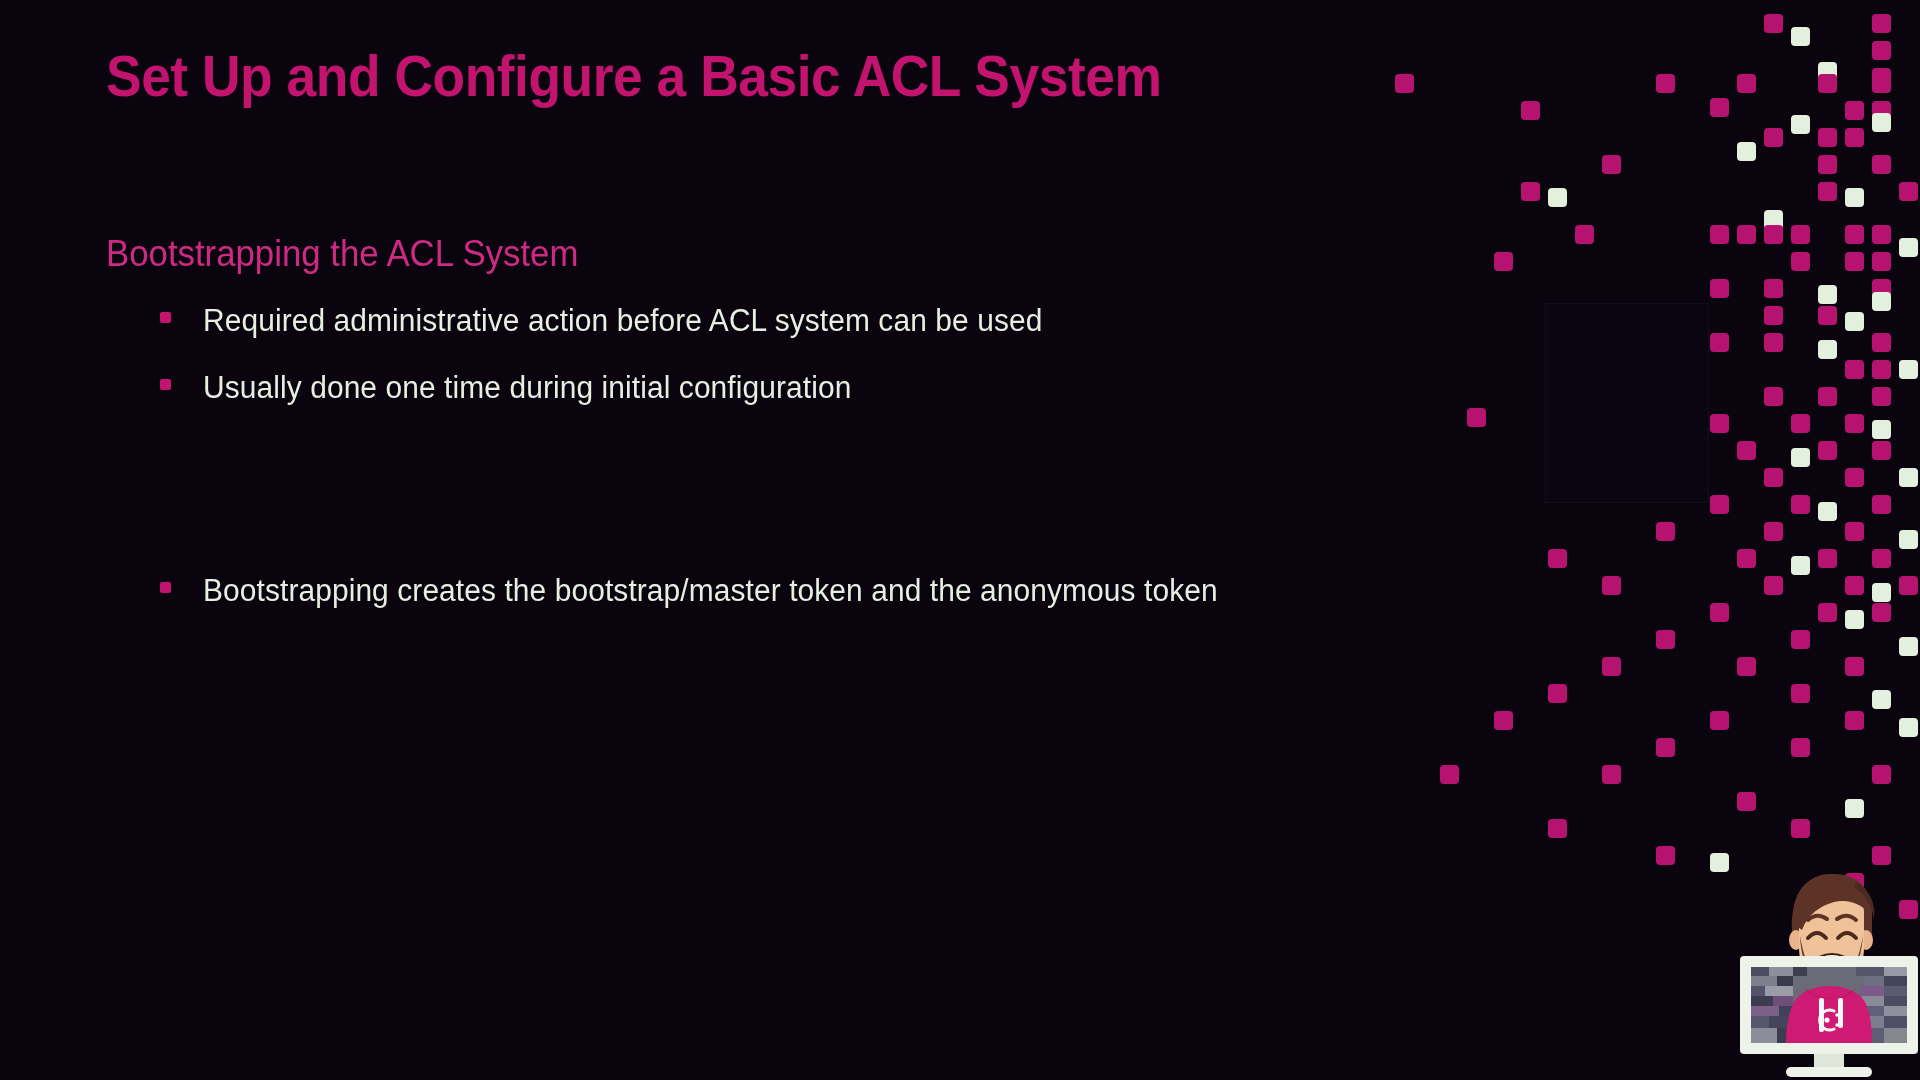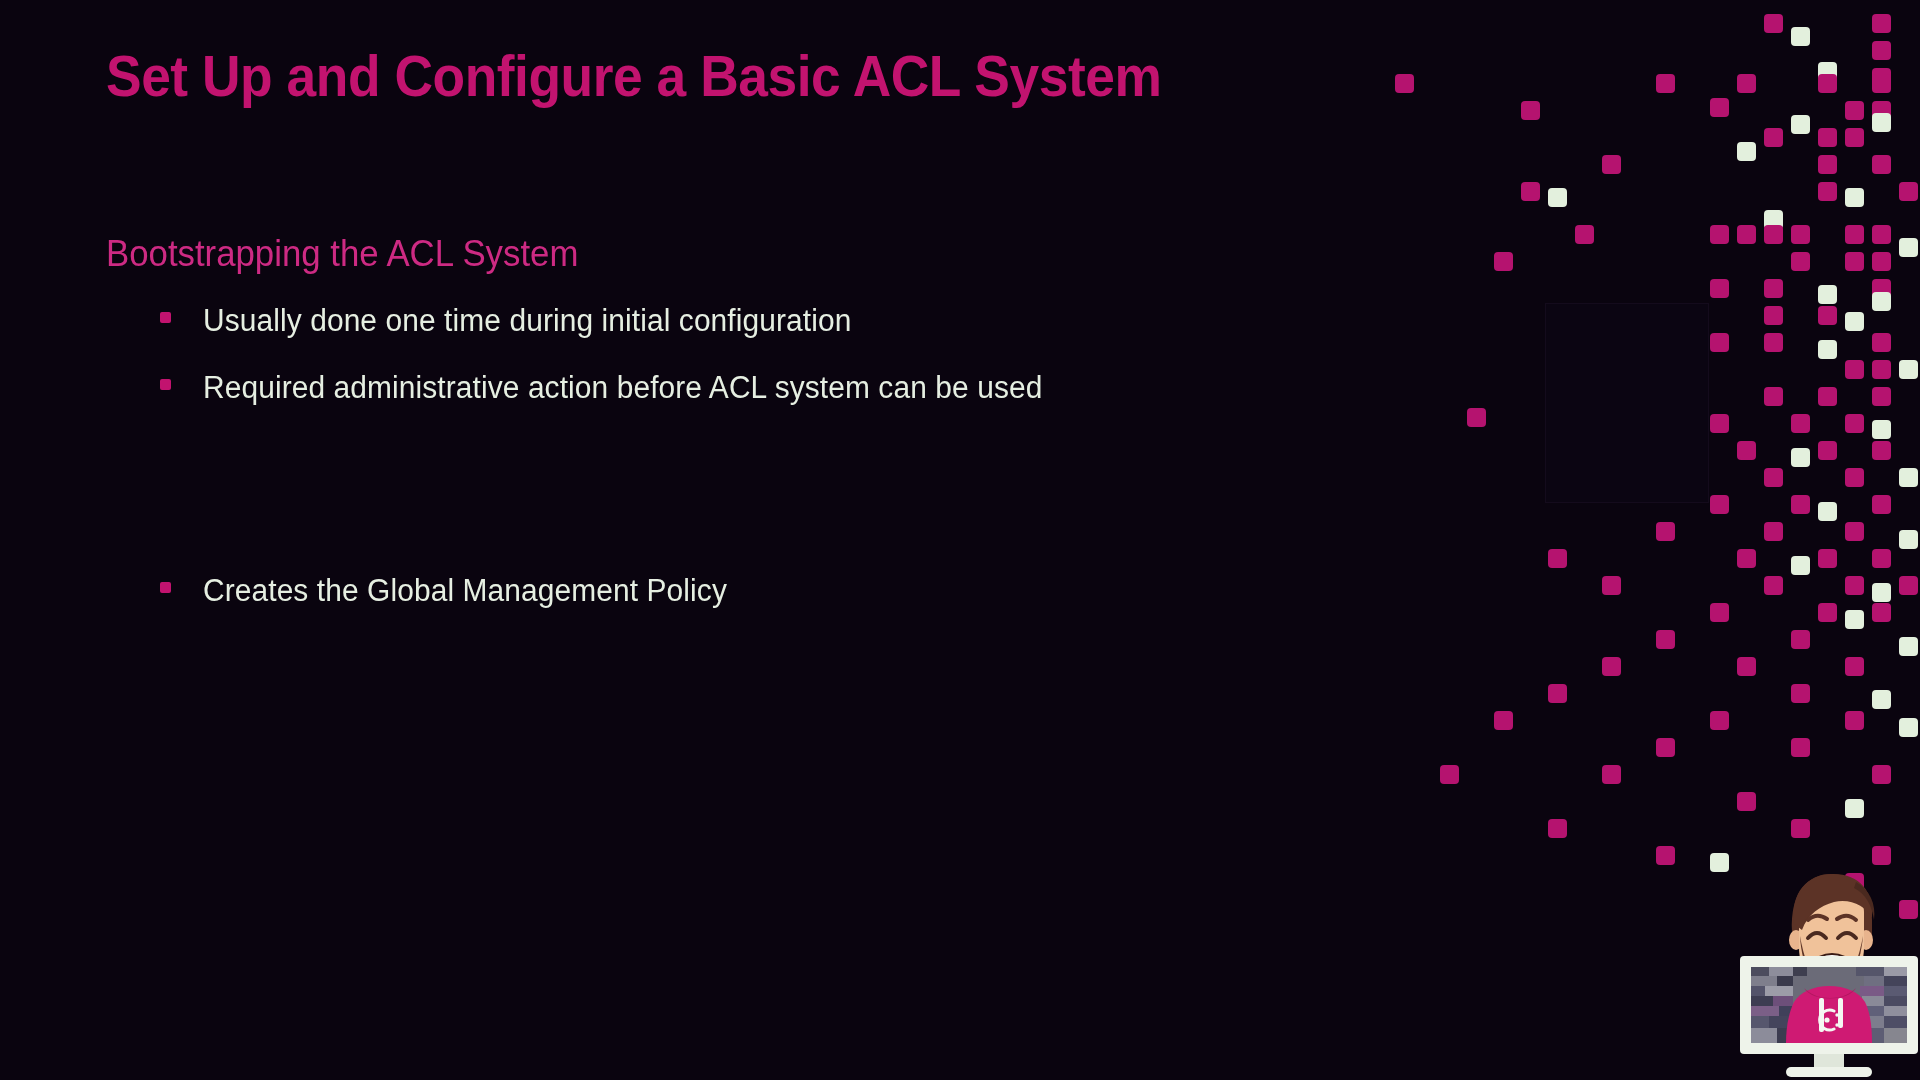--- a/index.html
+++ b/index.html
@@ -252,32 +252,32 @@
 
   <div class="ghost-box"></div>
 
   <div class="title">Set Up and Configure a Basic ACL System</div>
 
   <div class="subtitle">Bootstrapping the ACL System</div>
 
   <div class="bullets group-a">
       <div class="bullet-row">
         <span class="bullet-mark"></span>
-        <span class="bullet-text">Usually done one time during initial configuration</span>
+        <span class="bullet-text">Required administrative action before ACL system can be used</span>
       </div>
       <div class="bullet-row">
         <span class="bullet-mark"></span>
-        <span class="bullet-text">Required administrative action before ACL system can be used</span>
+        <span class="bullet-text">Usually done one time during initial configuration</span>
       </div>
     </div>
 
   <div class="bullets group-b">
       <div class="bullet-row">
         <span class="bullet-mark"></span>
-        <span class="bullet-text">Creates the Global Management Policy</span>
+        <span class="bullet-text">Bootstrapping creates the bootstrap/master token and the anonymous token</span>
       </div>
     </div>
 
   <div class="avatar-wrap">
     <svg width="182" height="218" viewBox="0 0 182 218" xmlns="http://www.w3.org/2000/svg">
 
       <path d="M54 70 C52 30 70 12 93 12 C118 12 134 28 134 58 L134 84 L54 84 Z" fill="#5c3326"></path>
 
       <ellipse cx="58" cy="78" rx="7" ry="10" fill="#e8b48d"></ellipse>
       <ellipse cx="128" cy="78" rx="7" ry="10" fill="#e8b48d"></ellipse>

